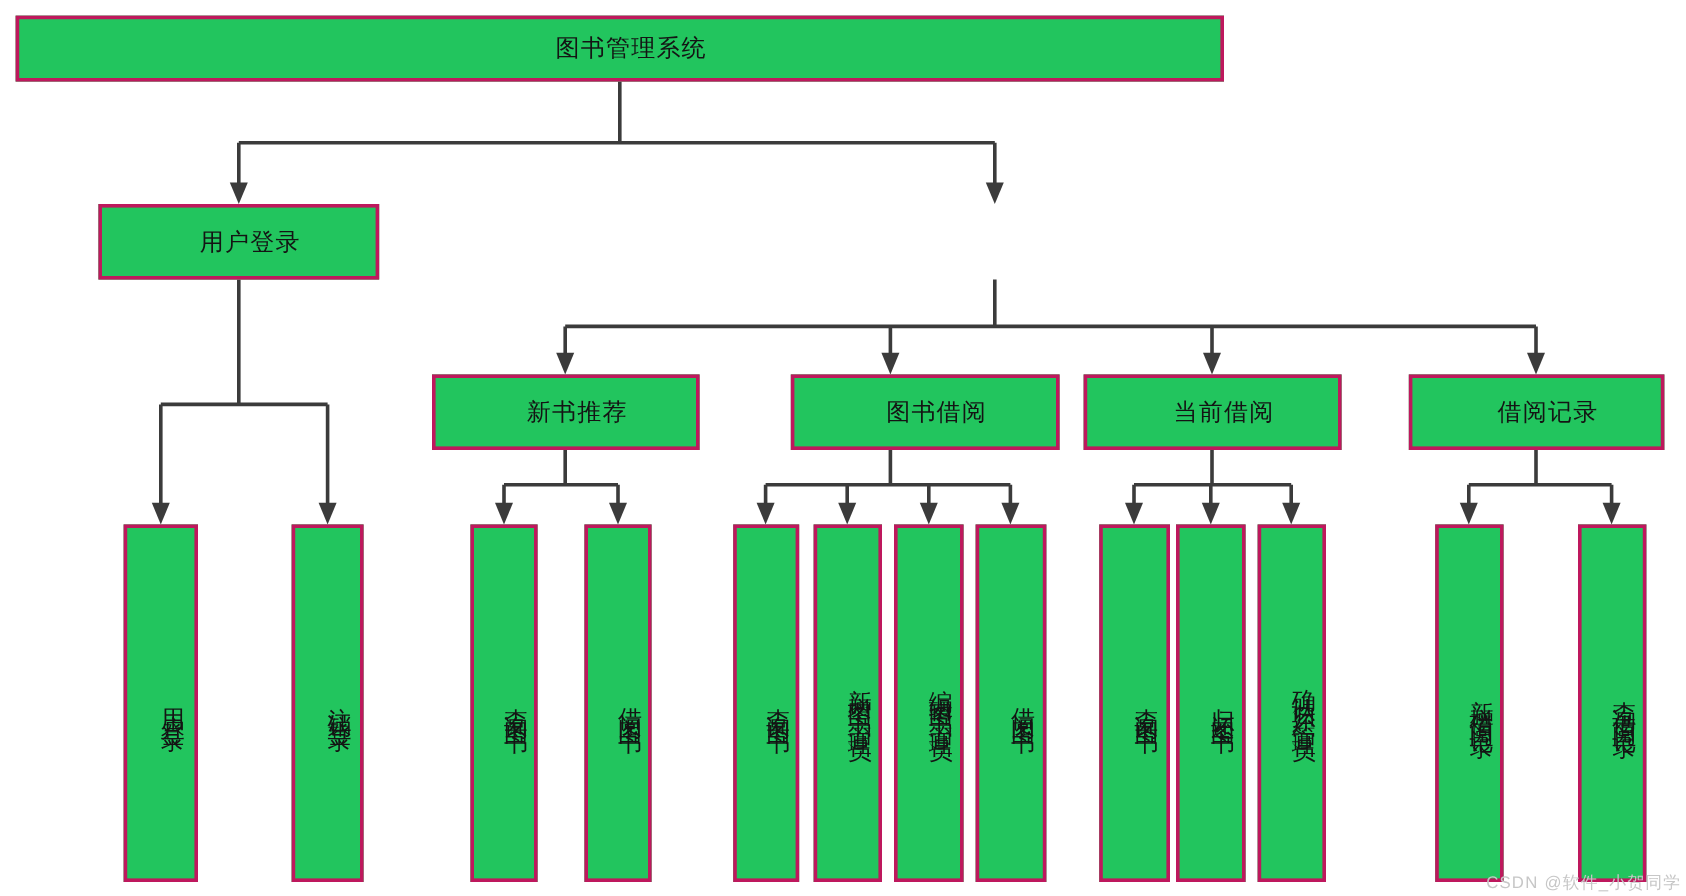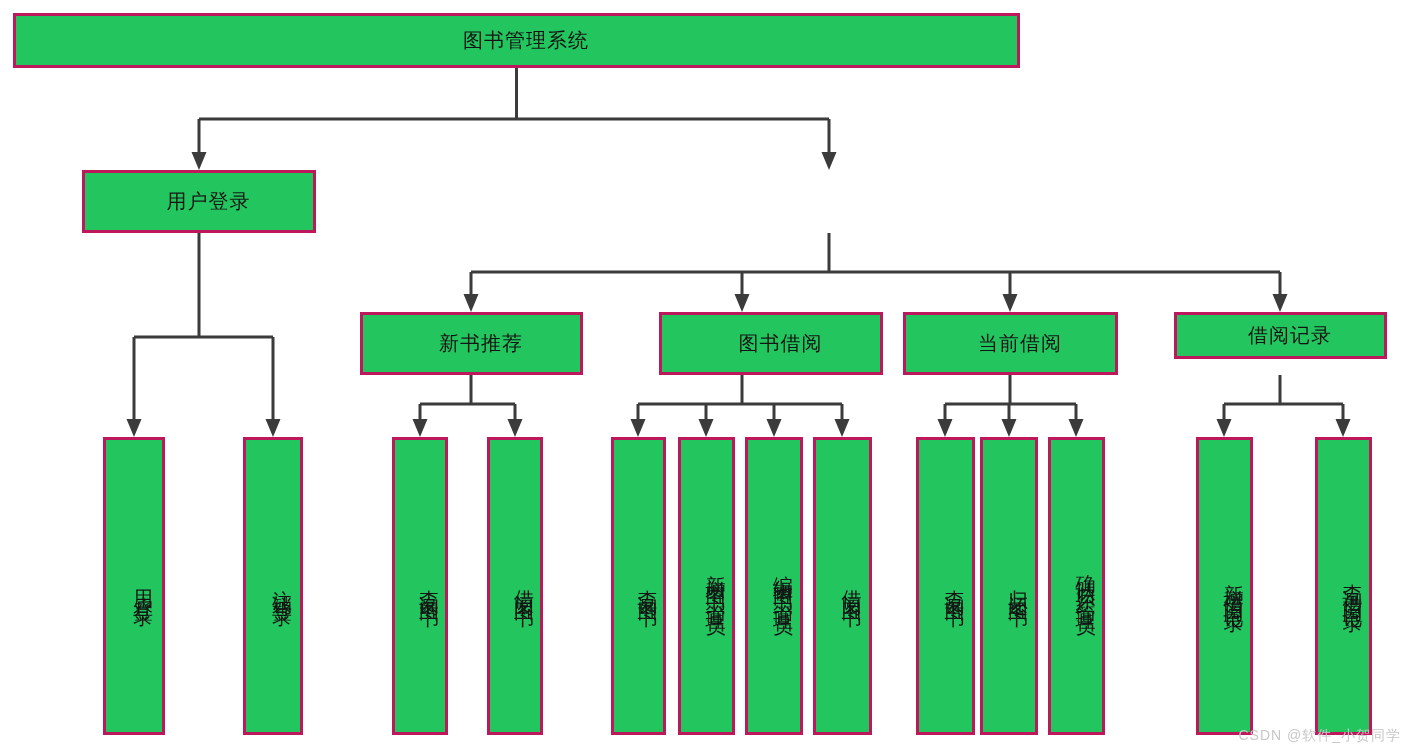--- a/index.html
+++ b/index.html
@@ -97,21 +97,21 @@
 
   <div class="box" style="left:360px;top:312px;width:223px;height:63px;">
     <span>新书推荐</span>
   </div>
   <div class="box" style="left:635px;top:312px;width:224px;height:63px;margin-left:24px;">
     <span>图书借阅</span>
   </div>
   <div class="box" style="left:903px;top:312px;width:215px;height:63px;font-family:Liberation Mono, monospace;">
     <span>当前借阅</span>
   </div>
-  <div class="box" style="left:1174px;top:312px;width:213px;height:47px;">
+  <div class="box" style="left:1174px;top:312px;width:213px;height:63px;">
     <span>借阅记录</span>
   </div>
 
   <div class="box leaf" style="left:103px;width:62px;">
     <span class="vtext">用户登录</span>
   </div>
   <div class="box leaf" style="left:243px;width:60px;">
     <span class="vtext">注销登录</span>
   </div>
 

